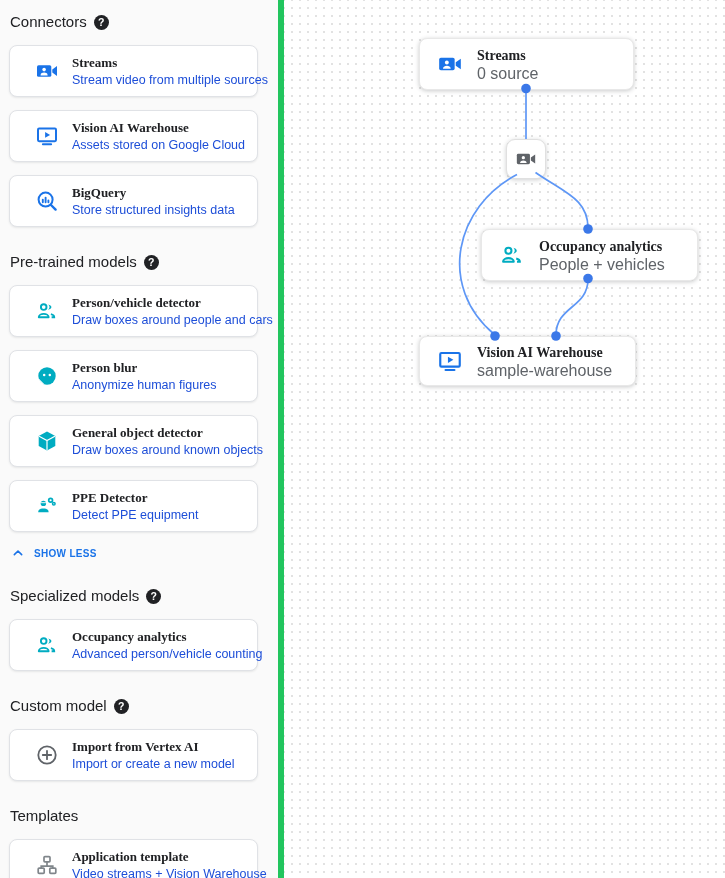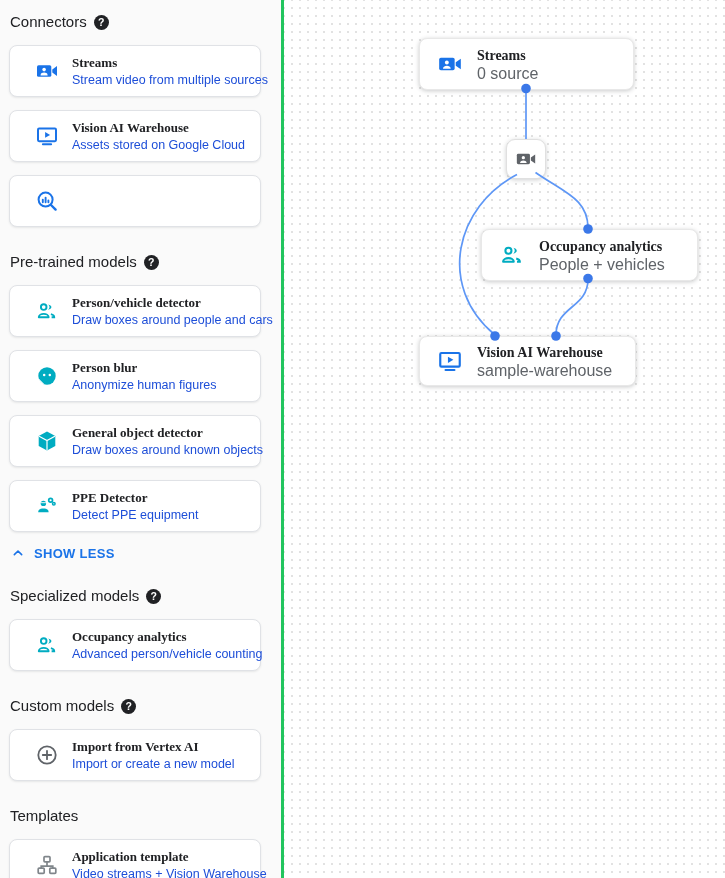--- a/index.html
+++ b/index.html
@@ -5,21 +5,21 @@
   html,body{margin:0;padding:0;}
   body{
     width:725px;height:878px;overflow:hidden;background:#fff;
     font-family:"Liberation Sans","DejaVu Sans",sans-serif;color:#202124;
   }
   .app{display:flex;width:725px;height:878px;}
 
   
   .sidebar{
     width:284px;min-width:284px;box-sizing:border-box;height:878px;
-    background:#fafafa;border-right:3px solid #22c55e;padding-top:13px;overflow:hidden;
+    background:#fafafa;border-right:6px solid #22c55e;padding-top:13px;overflow:hidden;
   }
   .section-title{
     display:flex;align-items:center;gap:7px;font-size:15px;line-height:18px;
     color:#202124;margin:26px 10px 14px 10px;
   }
   .section-title.first{margin-top:0;}
   .help{
     width:15px;height:15px;border-radius:50%;background:#202124;color:#fff;
     font-size:10.5px;font-weight:bold;display:flex;align-items:center;justify-content:center;
     cursor:pointer;flex:none;user-select:none;
@@ -32,21 +32,21 @@
   .card-icon{width:24px;height:24px;flex:none;margin:0 13px 0 25px;display:block;}
   .card-text{min-width:0;}
   .card-text .t{font-size:13px;font-weight:bold;line-height:16px;white-space:nowrap;font-family:Liberation Serif, serif;}
   .card-text .d{font-size:12.5px;color:#1d4ed8;line-height:15px;margin-top:2px;white-space:nowrap;}
   .blue{color:#1a73e8;}
   .teal{color:#00acc1;}
   .gray{color:#5f6368;}
   .gray2{color:#80868b;}
   .show-less{
     display:flex;align-items:center;gap:8px;margin:10px 10px 0 10px;
-    color:#1a73e8;font-size:13px;font-weight:bold;letter-spacing:.3px;cursor:pointer;
+    color:#1a73e8;font-size:10px;font-weight:bold;letter-spacing:.3px;cursor:pointer;
   }
   .show-less svg{width:16px;height:16px;}
 
   
   .canvas{
     position:relative;flex:1;height:878px;background-color:#fff;
     background-image:radial-gradient(circle,#e2e2e2 1px,transparent 1.35px);
     background-size:8px 8px;background-position:4px 4px;
   }
   .gnode{
@@ -159,20 +159,24 @@
       <div class="card-text">
         <div class="t">Vision AI Warehouse</div>
         <div class="d">Assets stored on Google Cloud</div>
       </div>
     </div>
 
     <div class="card">
       <svg class="card-icon blue">
           <use href="#sym-bigquery"></use>
         </svg>
+      <div class="card-text">
+        <div class="t">BigQuery</div>
+        <div class="d">Store structured insights data</div>
+      </div>
     </div>
 
     <div class="section-title">
       <span>Pre-trained models</span>
       <span class="help">?</span>
     </div>
 
     <div class="card">
       <svg class="card-icon teal">
           <use href="#sym-people"></use>
@@ -229,21 +233,21 @@
       <svg class="card-icon teal">
           <use href="#sym-people"></use>
         </svg>
       <div class="card-text">
         <div class="t">Occupancy analytics</div>
         <div class="d">Advanced person/vehicle counting</div>
       </div>
     </div>
 
     <div class="section-title">
-      <span>Custom models</span>
+      <span>Custom model</span>
       <span class="help">?</span>
     </div>
 
     <div class="card">
       <svg class="card-icon gray">
           <use href="#sym-addcircle"></use>
         </svg>
       <div class="card-text">
         <div class="t">Import from Vertex AI</div>
         <div class="d">Import or create a new model</div>

